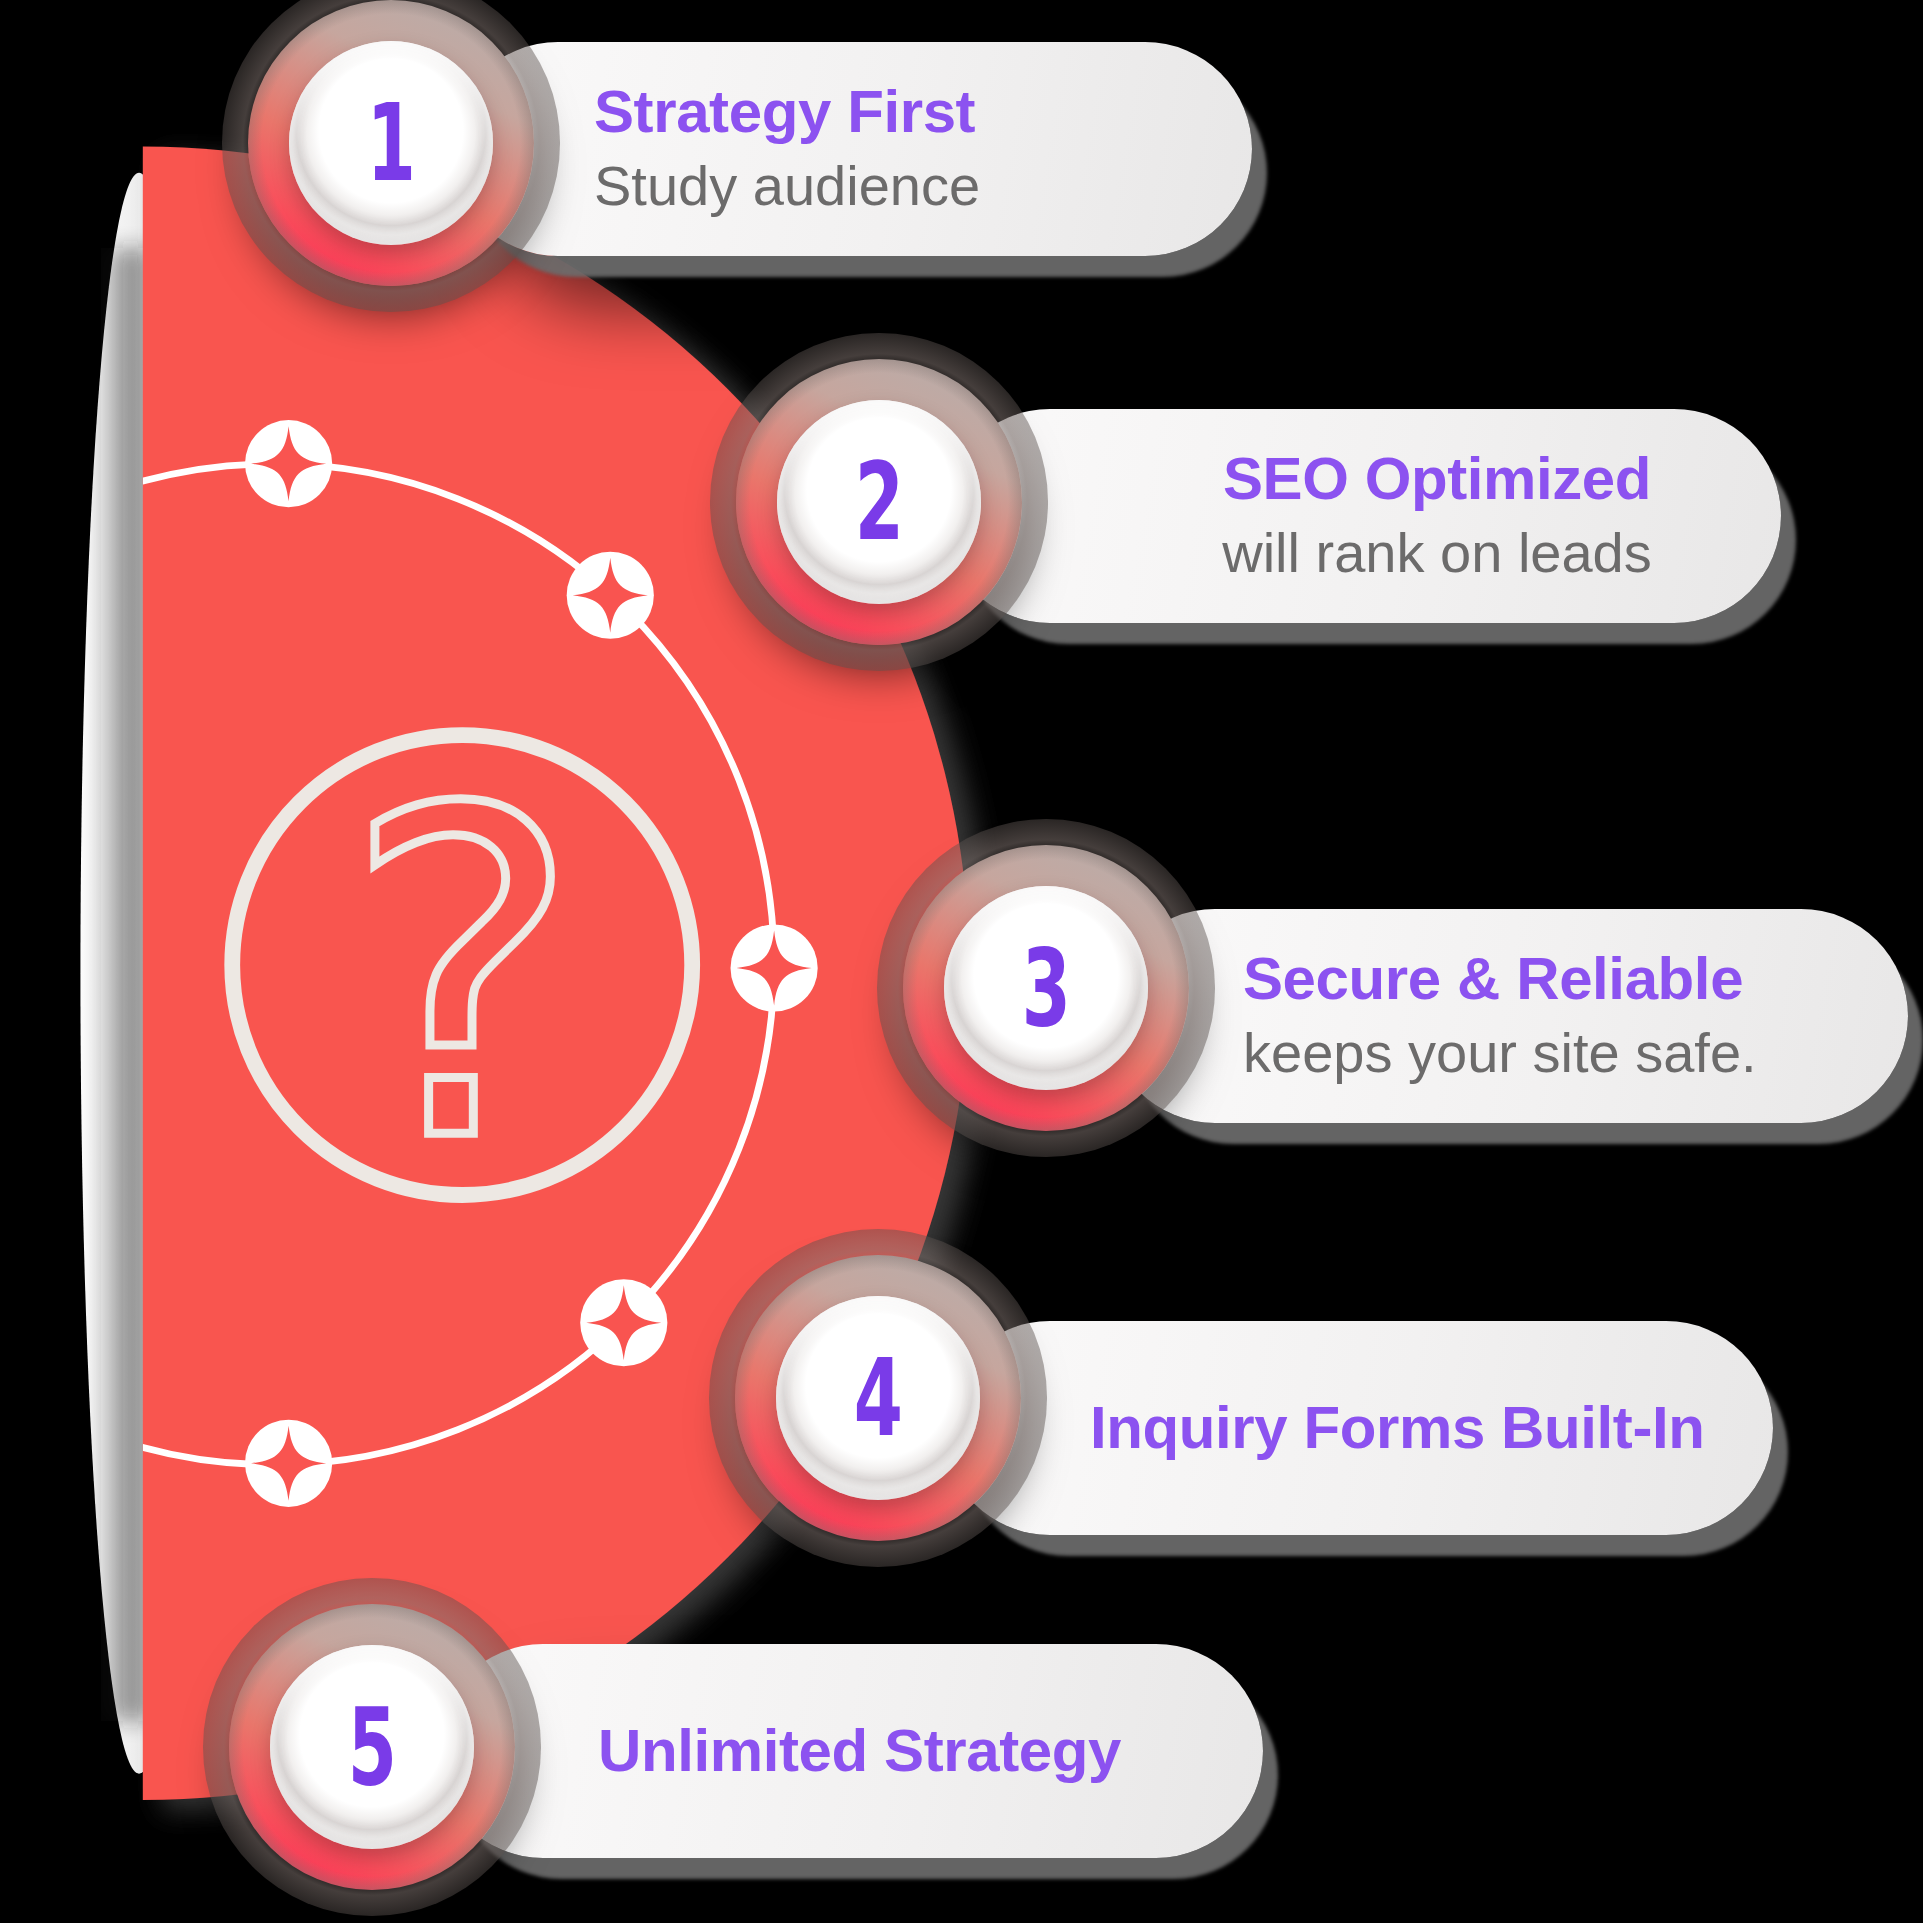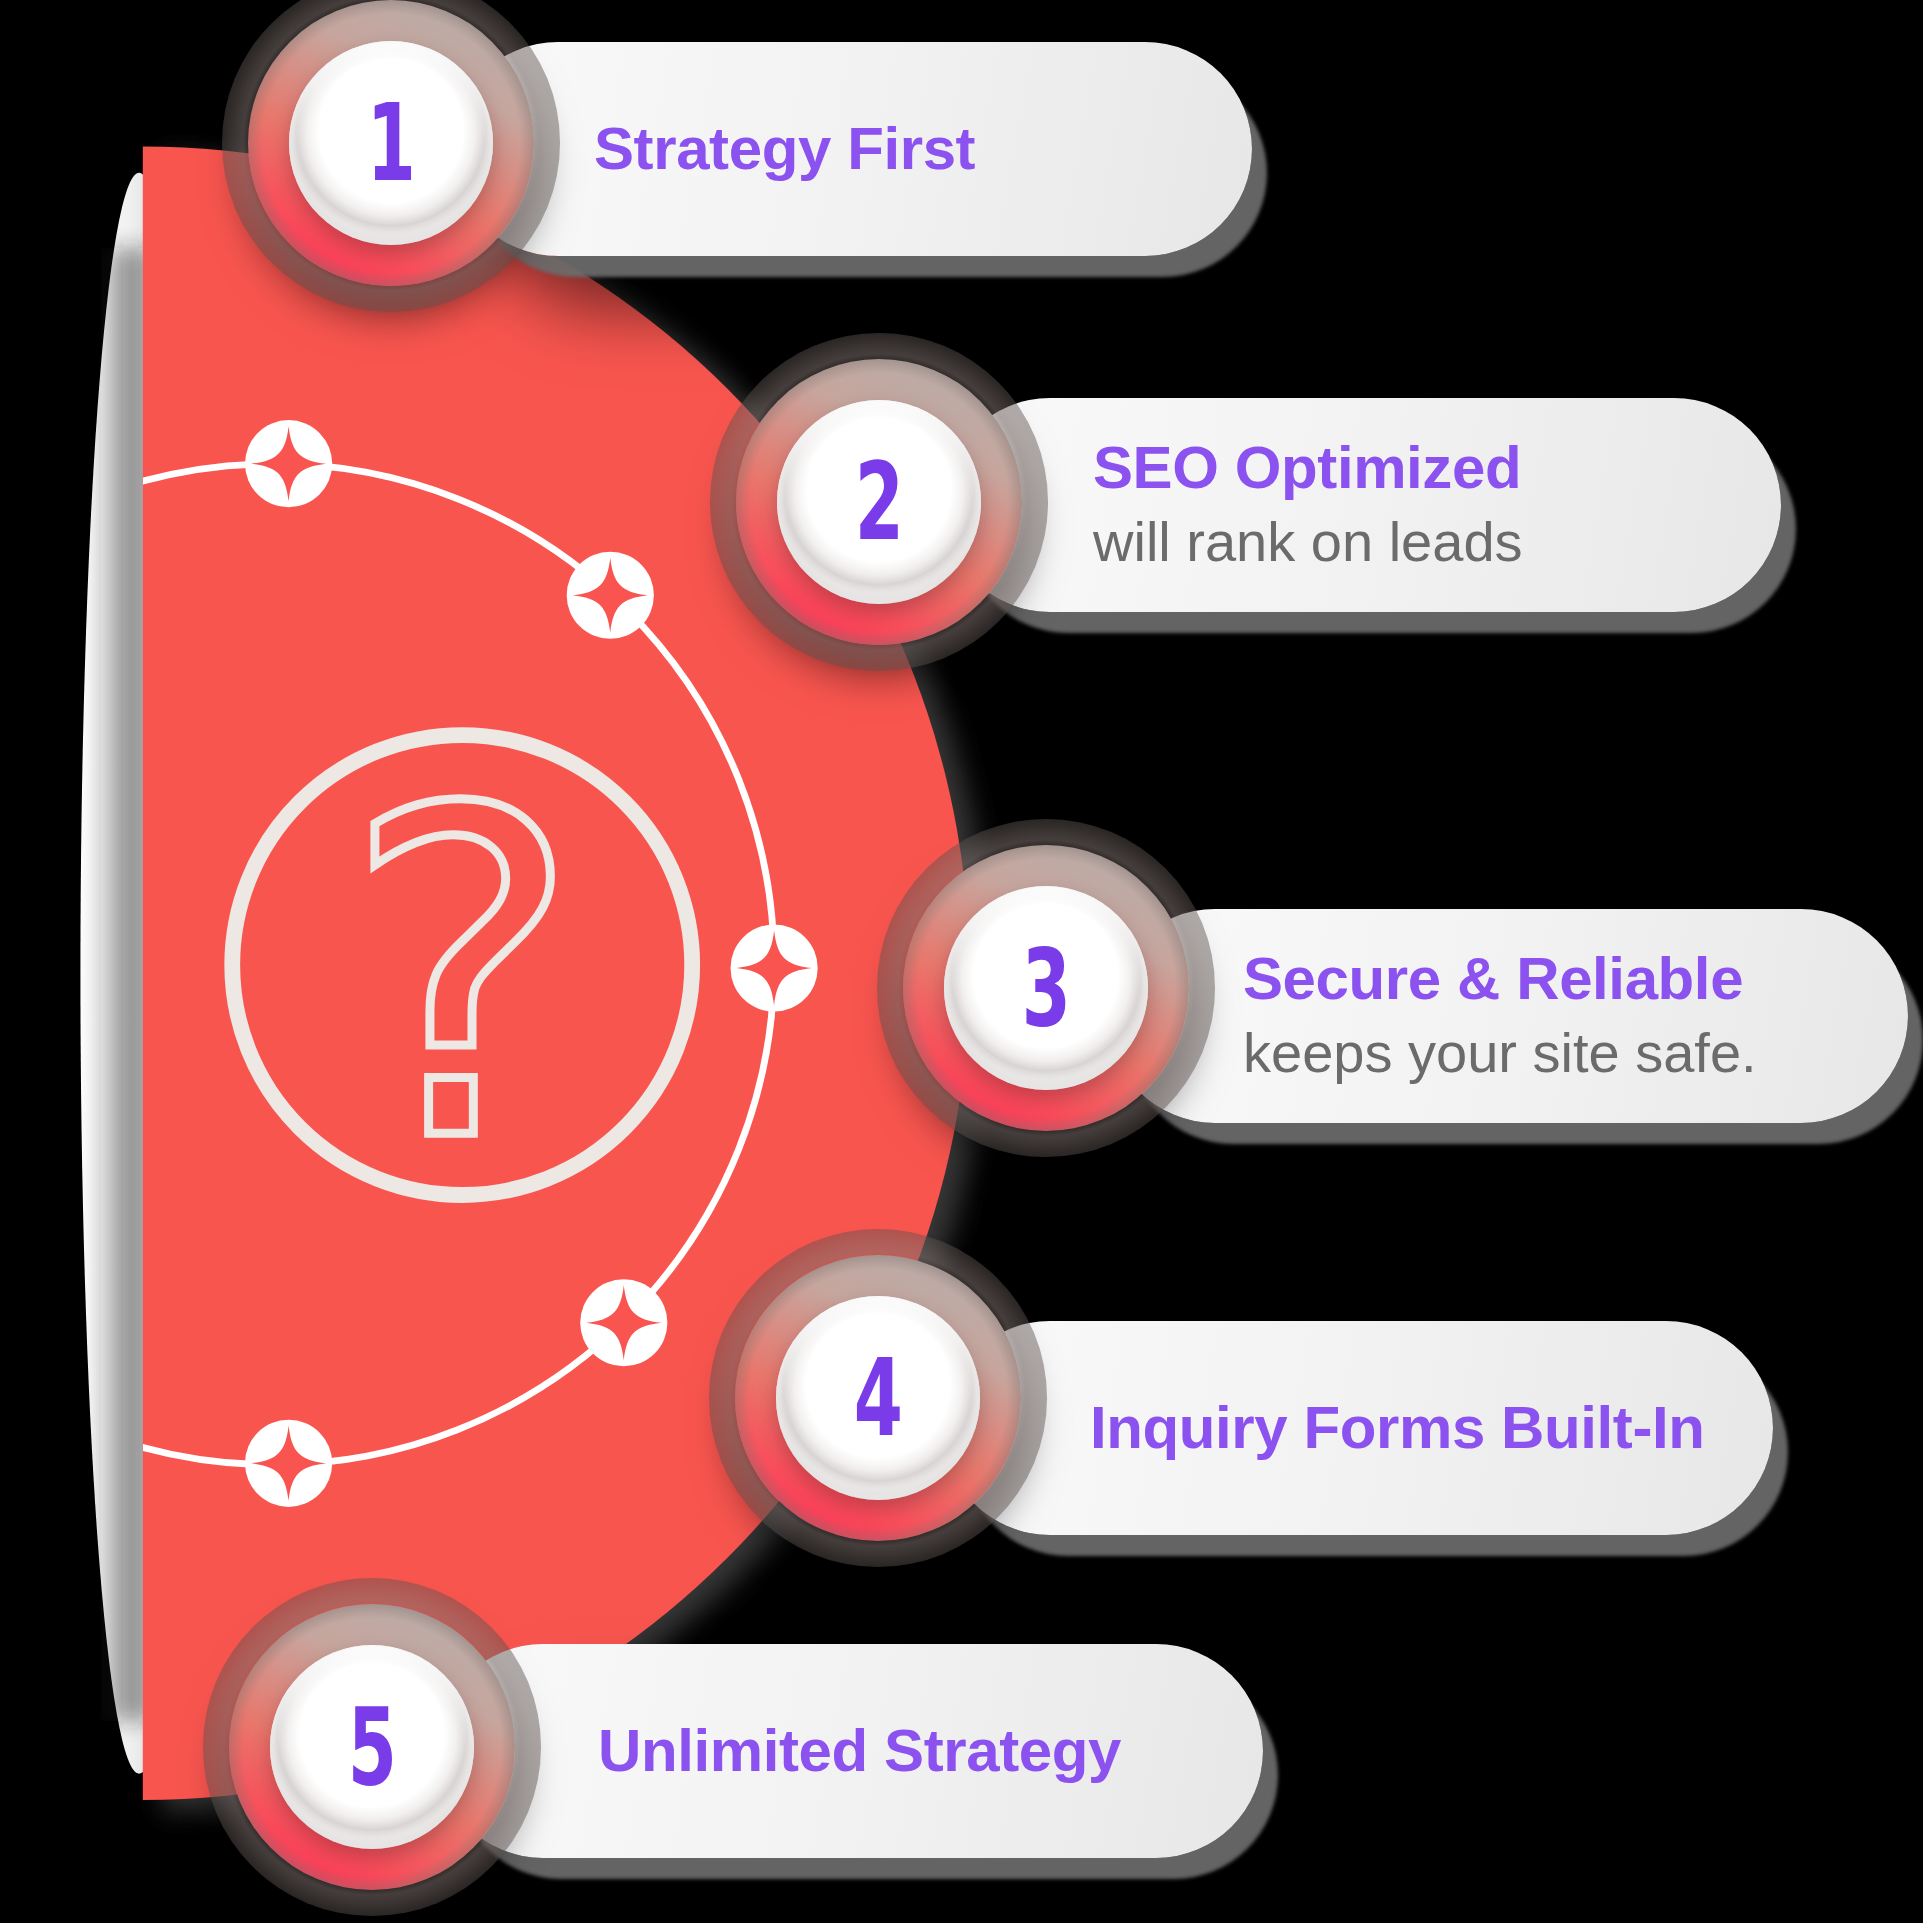--- a/index.html
+++ b/index.html
@@ -13,21 +13,21 @@
   .pill{position:absolute;height:214px;border-radius:113px;box-sizing:border-box;
         display:flex;flex-direction:column;justify-content:center;z-index:2;
         background:linear-gradient(100deg,#FBFAFA 0%,#F2F1F1 55%,#E8E7E7 100%);
         box-shadow:18px 24px 3.8px -3px rgba(108,108,108,.92),
                    45px 53px 68px rgba(0,0,0,.55);}
   .pill .title{font-size:60px;font-weight:bold;color:#8C52F0;letter-spacing:-0.4px;
                line-height:1.08;white-space:nowrap;}
   .pill .sub{font-size:56px;color:#6C6B6B;line-height:1.12;margin-top:10.5px;white-space:nowrap;}
 
   .p1{left:451px; top:42px;  width:801px;padding-left:143px;}
-  .p2{left:943px;top:398px; width:838px;padding-left:150px;}
+  .p2{left:943px;top:409px; width:838px;padding-left:150px;align-items:center;}
   .p3{left:1108px;top:909px;width:800px;padding-left:135px;}
   .p4{left:943px;top:1289px;width:830px;padding-left:147px;margin-top:32px;}
   .p5{left:436px; top:1644px;width:827px;padding-left:162px;}
 
   
   .badge{position:absolute;width:286px;height:286px;border-radius:50%;z-index:3;
          display:flex;align-items:center;justify-content:center;
          background:linear-gradient(205deg,#B8ADAA 6%,#C6A69E 30%,#E9766B 58%,#F94E5B 78%,#FB2D55 94%);
          box-shadow:0 25.6px 45px rgba(0,0,0,.6);}
   .badge::before{content:"";position:absolute;inset:-25.6px;border-radius:50%;z-index:-1;
@@ -104,20 +104,21 @@
       <circle r="58" fill="#FFFFFF"></circle>
       <path d="M0,-50 C4,-15 15,-4 50,0 C15,4 4,15 0,50 C-4,15 -15,4 -50,0 C-15,-4 -4,-15 0,-50 Z" fill="#F95450"></path>
     </g>
 
     <circle cx="615" cy="1284" r="306" fill="none" stroke="#EDE8E3" stroke-width="21"></circle>
     <text x="615" y="1508" text-anchor="middle" font-family="DejaVu Sans, sans-serif" font-size="600" fill="none" stroke="#EDE8E3" stroke-width="12">?</text>
   </svg>
 
   <div class="pill p1">
     <div class="title">Strategy First</div>
+    <div class="sub">Study audience</div>
   </div>
   <div class="badge b1">
     <div class="dish">
       <div class="num">1</div>
     </div>
   </div>
 
   <div class="pill p2">
     <div class="title">SEO Optimized</div>
     <div class="sub">will rank on leads</div>

